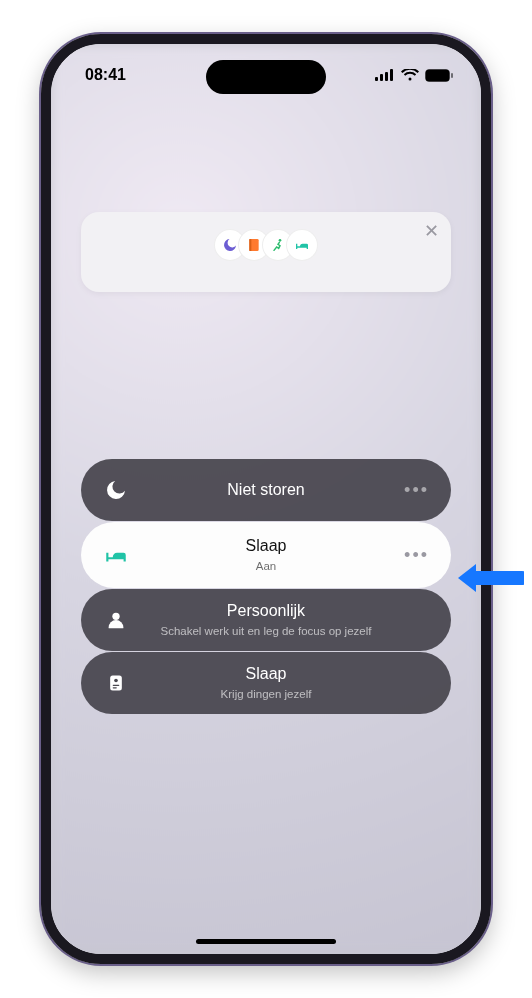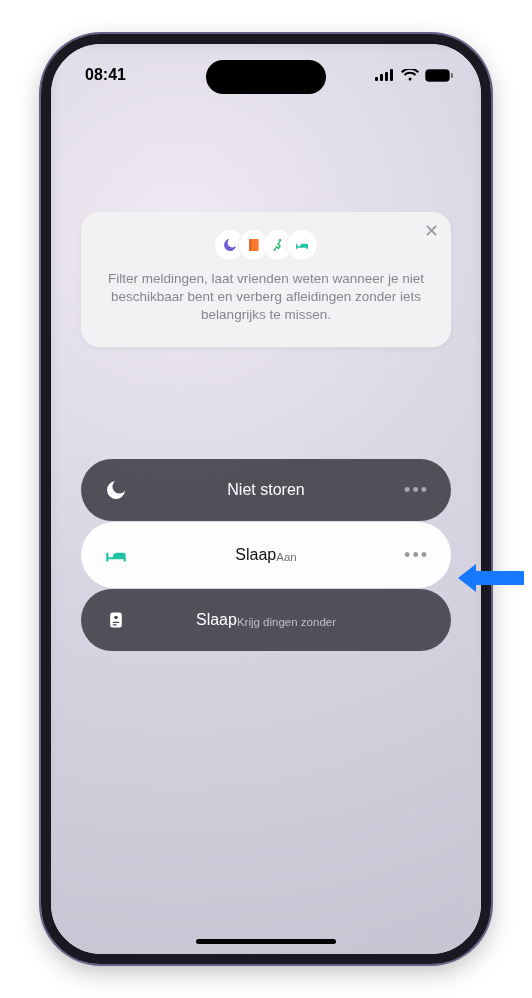--- a/index.html
+++ b/index.html
@@ -96,21 +96,21 @@
   .pill .left-ico{
     position:absolute;left:22px;top:50%;transform:translateY(-50%);
     width:26px;height:26px;display:flex;align-items:center;justify-content:center;
   }
   .pill .more{
     position:absolute;right:22px;top:50%;transform:translateY(-50%);
     color:inherit;opacity:.5;font-size:18px;letter-spacing:2px;
   }
   .pill .title{font-size:16px;font-weight:500;line-height:1.1;}
   .pill .sub{font-size:11.5px;opacity:.62;line-height:1.15;margin-top:6px;}
-  .pill .stack{display:flex;flex-direction:row;align-items:center;}
+  .pill .stack{display:flex;flex-direction:column;align-items:center;}
   .pill.light .more{color:#9a99a2;opacity:1;}
   
   .home-ind{
     position:absolute;bottom:10px;left:50%;transform:translateX(-50%);
     width:140px;height:5px;border-radius:3px;background:#000;
     z-index:5;
   }
   
   .arrow{
     position:absolute;top:558px;right:8px;
@@ -167,21 +167,20 @@
                 <circle cx="15" cy="5" r="2" fill="#2dbd6e"></circle>
                 <path stroke="#2dbd6e" stroke-width="2.2" stroke-linecap="round" fill="none" d="M6 20l4-5 3 2 2-4-3-2 2-3"></path>
               </svg>
             </span>
           <span class="chip">
               <svg viewBox="0 0 24 24">
                 <path fill="#20c3a6" d="M3 18v-8h2v4h4a4 4 0 014-4h6a2 2 0 012 2v6h-2v-2H5v2H3z"></path>
               </svg>
             </span>
         </div>
-        <p>Filter meldingen, laat vrienden weten wanneer je niet beschikbaar bent en verberg afleidingen zonder iets belangrijks te missen.</p>
       </div>
 
       <div class="pills">
 
         <div class="pill dark">
           <span class="left-ico">
             <svg viewBox="0 0 24 24" width="24" height="24">
                 <path fill="#fff" d="M21 12.8A9 9 0 1111.2 3a7 7 0 109.8 9.8z"></path>
               </svg>
           </span>
@@ -195,33 +194,45 @@
                 <path fill="#20c3a6" d="M3 18v-8h2v4h4a4 4 0 014-4h6a2 2 0 012 2v6h-2v-2H5v2H3z"></path>
               </svg>
           </span>
           <span class="stack">
             <span class="title">Slaap</span>
             <span class="sub">Aan</span>
           </span>
           <span class="more">•••</span>
         </div>
 
+        <div class="pill dark">
+          <span class="left-ico">
+            <svg viewBox="0 0 24 24" width="22" height="22">
+                <circle cx="12" cy="8" r="4" fill="#fff"></circle>
+                <path fill="#fff" d="M4 20a8 8 0 0116 0v1H4v-1z"></path>
+              </svg>
+          </span>
+          <span class="stack">
+            <span class="title">Persoonlijk</span>
+            <span class="sub">Schakel werk uit en leg de focus op jezelf</span>
+          </span>
+        </div>
 
         <div class="pill dark">
           <span class="left-ico">
             <svg viewBox="0 0 24 24" width="20" height="20">
                 <rect x="5" y="3" width="14" height="18" rx="3" fill="#fff"></rect>
                 <circle cx="12" cy="9" r="2.2" fill="#4a4850"></circle>
                 <rect x="8" y="14" width="8" height="1.6" rx=".8" fill="#4a4850"></rect>
                 <rect x="8" y="17" width="5" height="1.6" rx=".8" fill="#4a4850"></rect>
               </svg>
           </span>
           <span class="stack">
             <span class="title">Slaap</span>
-            <span class="sub">Krijg dingen zonder</span>
+            <span class="sub">Krijg dingen jezelf</span>
           </span>
         </div>
 
       </div>
 
       <div class="home-ind"></div>
     </div>
   </div>
 
   <svg class="arrow" viewBox="0 0 70 40">

